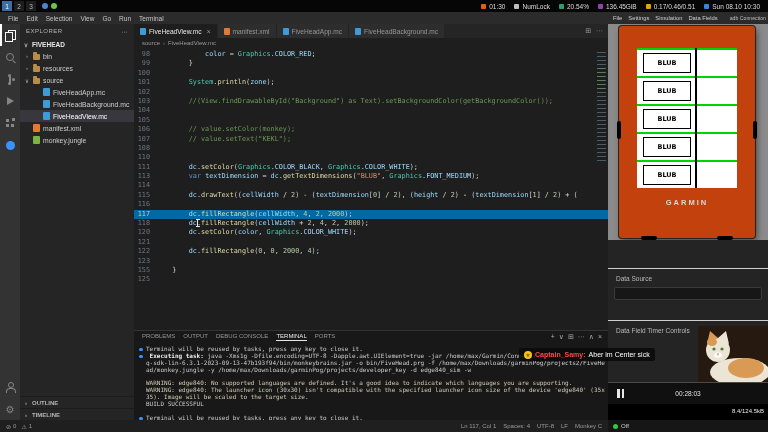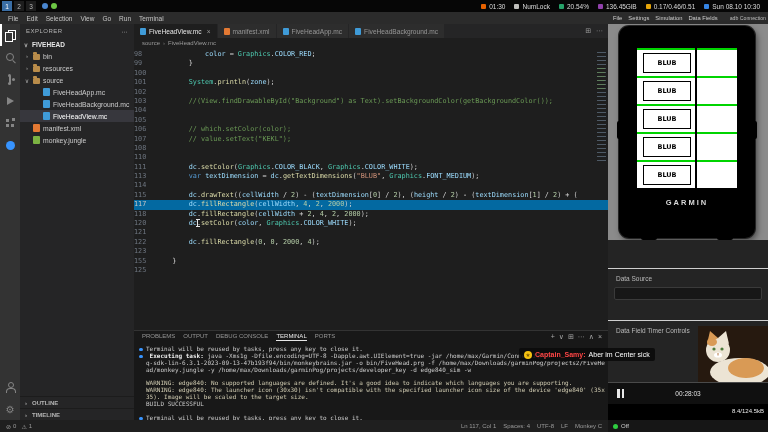--- a/index.html
+++ b/index.html
@@ -63,21 +63,21 @@
 .tab{display:flex;align-items:center;gap:3px;padding:0 6px;font-size:6.6px;background:#2d2d2d;color:#969696;border-right:1px solid #252526;white-space:nowrap}
 .tab.active{background:#1e1e1e;color:#e7e7e7}
 .tab .close{margin-left:2px;color:#9a9a9a}
 .tabacts{margin-left:auto;display:flex;gap:5px;align-items:center;padding-right:5px;color:#9a9a9a;font-size:7px}
 .breadcrumb{height:10px;display:flex;align-items:center;gap:3px;padding-left:8px;font-size:6px;color:#9a9a9a;background:#1e1e1e}
 .bsep{color:#7a7a7a}
 
 .codewrap{position:absolute;top:24px;left:0;right:0;bottom:90px;overflow:hidden;font-family:"DejaVu Sans Mono",monospace;font-size:6.8px;line-height:9.4px;padding-top:2px}
 .codeline{display:flex;height:9.4px;white-space:pre}
 .codeline.current{background:#0369a1}
-.gut{width:22px;padding-right:6px;color:#6e7681;flex:none}
+.gut{width:22px;text-align:right;padding-right:6px;color:#6e7681;flex:none}
 .codeline.current .gut{color:#c6c6c6}
 .lbody{white-space:pre;overflow:hidden}
 .tk-t{color:#d4d4d4}.tk-v{color:#9cdcfe}.tk-c{color:#4ec9b0}.tk-f{color:#dcdcaa}
 .tk-k{color:#569cd6}.tk-s{color:#ce9178}.tk-num{color:#b5cea8}.tk-m{color:#6a9955}
 
 .minimap{position:absolute;right:0;top:26px;width:13px;height:130px;background:#1e1e1e}
 .minimap:before{content:"";position:absolute;left:2px;right:2px;top:2px;height:112px;background:repeating-linear-gradient(180deg,rgba(150,180,210,.4) 0 1px,transparent 1px 4px)}
 .minimap:after{content:"";position:absolute;left:2px;right:3px;top:18px;height:22px;background:repeating-linear-gradient(180deg,rgba(106,153,85,.55) 0 1px,transparent 1px 4px)}
 
 .panel{position:absolute;left:0;right:0;bottom:0;height:90px;background:#181818;border-top:1px solid #333}
@@ -94,21 +94,21 @@
 
 .statusbar{position:absolute;left:0;bottom:0;width:100%;height:12px;background:#1f1f1f;display:flex;align-items:center;font-size:6px;color:#9b9b9b;padding:0 6px}
 .statusbar .probs{display:flex;align-items:center;gap:2px}
 .statusbar .sright{margin-left:auto;display:flex;gap:7px;white-space:nowrap}
 
 
 .sim{position:absolute;left:608px;top:12px;width:160px;height:420px;background:#8b8b8b;overflow:hidden}
 .sim-menu{position:absolute;top:0;left:0;right:0;height:12px;background:#2b2b2b;display:flex;align-items:center;gap:2px;padding:0 3px;font-size:5.8px;color:#cfcfcf}
 .sim-menu .menu-item{padding:0 2px}
 .sim-conn{position:absolute;right:2px;top:3px;font-size:5.2px;color:#bdbdbd}
-.device{position:absolute;left:11px;top:14px;width:136px;height:212px;background:#000000;border-radius:10px;box-shadow:0 0 0 1px #242424,2px 3px 6px rgba(0,0,0,.5)}
+.device{position:absolute;left:11px;top:14px;width:136px;height:212px;background:#c2410c;border-radius:3px;box-shadow:0 0 0 1px #242424,2px 3px 6px rgba(0,0,0,.5)}
 .devside{position:absolute;width:4px;height:18px;background:#000;border-radius:2px;top:95px}
 .devside.l{left:-2px}.devside.r{right:-2px}
 .devtab{position:absolute;bottom:-2px;width:16px;height:4px;background:#000;border-radius:2px}
 .devtab.l{left:22px}.devtab.r{right:22px}
 .device-screen{position:absolute;left:18px;top:22px;width:100px;height:140px;background:#fff;overflow:hidden}
 .sim-row{position:relative;height:20%;border-top:2px solid #00d400}
 .sim-cell{position:absolute;left:6%;top:13%;width:48%;height:74%;border:1px solid #000;display:flex;align-items:center;justify-content:center;font-size:6.5px;font-weight:bold;color:#000;font-family:"DejaVu Sans",sans-serif}
 .sim-vline{position:absolute;left:58%;top:0;bottom:0;width:2px;background:#000}
 .garmin{position:absolute;left:0;right:0;top:172px;text-align:center;color:#d9d9d9;font-size:7.5px;letter-spacing:2px;font-weight:bold}
 .sim-lower{position:absolute;left:0;right:0;top:228px;height:142px;background:#242424}
@@ -317,28 +317,29 @@
         </div>
       <div class="codewrap" id="code">
           <div class="codeline"><span class="gut">98</span><span class="lbody"><span class="tk-t">            </span><span class="tk-v">color</span><span class="tk-t"> = </span><span class="tk-c">Graphics</span><span class="tk-t">.</span><span class="tk-v">COLOR_RED</span><span class="tk-t">;</span></span></div>
           <div class="codeline"><span class="gut">99</span><span class="lbody"><span class="tk-t">        }</span></span></div>
           <div class="codeline"><span class="gut">100</span><span class="lbody"></span></div>
           <div class="codeline"><span class="gut">101</span><span class="lbody"><span class="tk-t">        </span><span class="tk-c">System</span><span class="tk-t">.</span><span class="tk-f">println</span><span class="tk-t">(</span><span class="tk-v">zone</span><span class="tk-t">);</span></span></div>
           <div class="codeline"><span class="gut">102</span><span class="lbody"></span></div>
           <div class="codeline"><span class="gut">103</span><span class="lbody"><span class="tk-t">        </span><span class="tk-m">//(View.findDrawableById("Background") as Text).setBackgroundColor(getBackgroundColor());</span></span></div>
           <div class="codeline"><span class="gut">104</span><span class="lbody"></span></div>
           <div class="codeline"><span class="gut">105</span><span class="lbody"><span class="tk-t">        </span></span></div>
-          <div class="codeline"><span class="gut">106</span><span class="lbody"><span class="tk-t">        </span><span class="tk-m">// which.setColor(color);</span></span></div>
+          <div class="codeline"><span class="gut">106</span><span class="lbody"><span class="tk-t">        </span><span class="tk-m">// value.setColor(monkey);</span></span></div>
           <div class="codeline"><span class="gut">107</span><span class="lbody"><span class="tk-t">        </span><span class="tk-m">// value.setText("KEKL");</span></span></div>
           <div class="codeline"><span class="gut">108</span><span class="lbody"></span></div>
           <div class="codeline"><span class="gut">110</span><span class="lbody"></span></div>
           <div class="codeline"><span class="gut">111</span><span class="lbody"><span class="tk-t">        </span><span class="tk-v">dc</span><span class="tk-t">.</span><span class="tk-f">setColor</span><span class="tk-t">(</span><span class="tk-c">Graphics</span><span class="tk-t">.</span><span class="tk-v">COLOR_BLACK</span><span class="tk-t">, </span><span class="tk-c">Graphics</span><span class="tk-t">.</span><span class="tk-v">COLOR_WHITE</span><span class="tk-t">);</span></span></div>
           <div class="codeline"><span class="gut">113</span><span class="lbody"><span class="tk-t">        </span><span class="tk-k">var</span><span class="tk-t"> </span><span class="tk-v">textDimension</span><span class="tk-t"> = </span><span class="tk-v">dc</span><span class="tk-t">.</span><span class="tk-f">getTextDimensions</span><span class="tk-t">(</span><span class="tk-s">"BLUB"</span><span class="tk-t">, </span><span class="tk-c">Graphics</span><span class="tk-t">.</span><span class="tk-v">FONT_MEDIUM</span><span class="tk-t">);</span></span></div>
           <div class="codeline"><span class="gut">114</span><span class="lbody"></span></div>
           <div class="codeline"><span class="gut">115</span><span class="lbody"><span class="tk-t">        </span><span class="tk-v">dc</span><span class="tk-t">.</span><span class="tk-f">drawText</span><span class="tk-t">((</span><span class="tk-v">cellWidth</span><span class="tk-t"> / </span><span class="tk-num">2</span><span class="tk-t">) - (</span><span class="tk-v">textDimension</span><span class="tk-t">[</span><span class="tk-num">0</span><span class="tk-t">] / </span><span class="tk-num">2</span><span class="tk-t">), (</span><span class="tk-v">height</span><span class="tk-t"> / </span><span class="tk-num">2</span><span class="tk-t">) - (</span><span class="tk-v">textDimension</span><span class="tk-t">[</span><span class="tk-num">1</span><span class="tk-t">] / </span><span class="tk-num">2</span><span class="tk-t">) + (</span></span></div>
+          <div class="codeline"><span class="gut">116</span><span class="lbody"></span></div>
           <div class="codeline current"><span class="gut">117</span><span class="lbody"><span class="tk-t">        </span><span class="tk-v">dc</span><span class="tk-t">.</span><span class="tk-f">fillRectangle</span><span class="tk-t">(</span><span class="tk-v">cellWidth</span><span class="tk-t">, </span><span class="tk-num">4</span><span class="tk-t">, </span><span class="tk-num">2</span><span class="tk-t">, </span><span class="tk-num">2000</span><span class="tk-t">);</span></span></div>
           <div class="codeline"><span class="gut">118</span><span class="lbody"><span class="tk-t">        </span><span class="tk-v">dc</span><span class="tk-t">.</span><span class="tk-f">fillRectangle</span><span class="tk-t">(</span><span class="tk-v">cellWidth</span><span class="tk-t"> + </span><span class="tk-num">2</span><span class="tk-t">, </span><span class="tk-num">4</span><span class="tk-t">, </span><span class="tk-num">2</span><span class="tk-t">, </span><span class="tk-num">2000</span><span class="tk-t">);</span></span></div>
           <div class="codeline"><span class="gut">120</span><span class="lbody"><span class="tk-t">        </span><span class="tk-v">dc</span><span class="tk-t">.</span><span class="tk-f">setColor</span><span class="tk-t">(</span><span class="tk-v">color</span><span class="tk-t">, </span><span class="tk-c">Graphics</span><span class="tk-t">.</span><span class="tk-v">COLOR_WHITE</span><span class="tk-t">);</span></span></div>
           <div class="codeline"><span class="gut">121</span><span class="lbody"></span></div>
           <div class="codeline"><span class="gut">122</span><span class="lbody"><span class="tk-t">        </span><span class="tk-v">dc</span><span class="tk-t">.</span><span class="tk-f">fillRectangle</span><span class="tk-t">(</span><span class="tk-num">0</span><span class="tk-t">, </span><span class="tk-num">0</span><span class="tk-t">, </span><span class="tk-num">2000</span><span class="tk-t">, </span><span class="tk-num">4</span><span class="tk-t">);</span></span></div>
           <div class="codeline"><span class="gut">123</span><span class="lbody"></span></div>
           <div class="codeline"><span class="gut">155</span><span class="lbody"><span class="tk-t">    }</span></span></div>
           <div class="codeline"><span class="gut">125</span><span class="lbody"></span></div>
         </div>
       <div class="minimap"></div>

